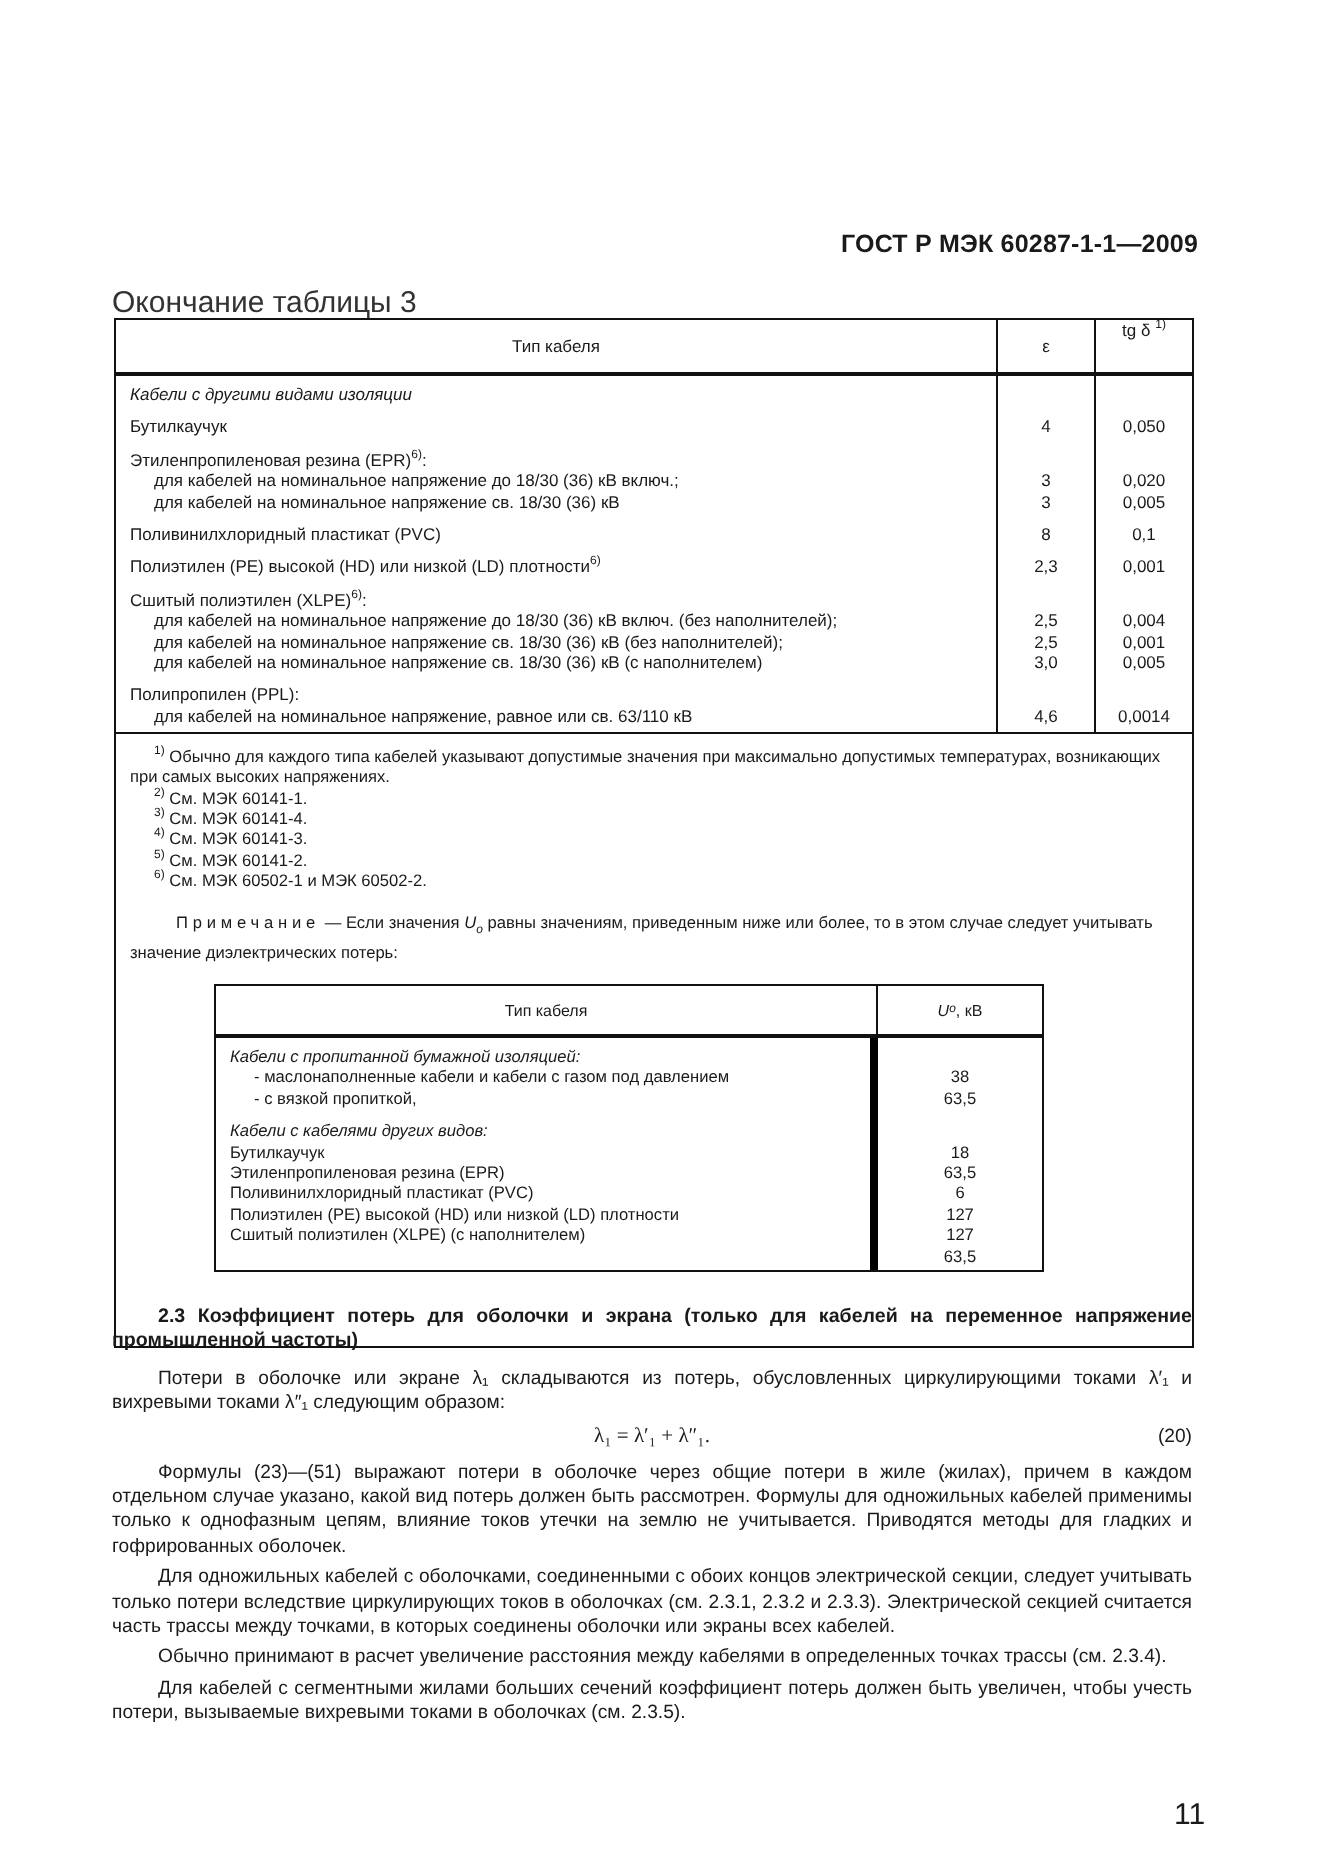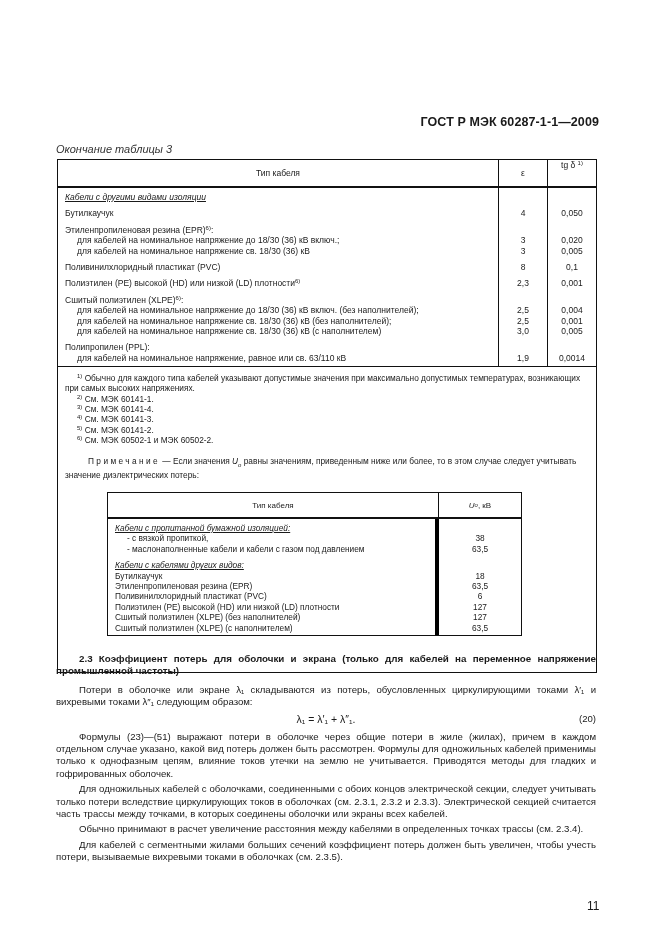--- a/index.html
+++ b/index.html
@@ -1,35 +1,35 @@
 <!DOCTYPE html>
 <html><head>
 <meta charset="utf-8">
 <style>
   html, body { margin: 0; padding: 0; background: #ffffff; }
   body { width: 661px; height: 936px; position: relative; overflow: hidden;
          font-family: "Liberation Sans", sans-serif; color: #1a1a1a; }
   .page { position: absolute; left: 12px; top: 0; width: 661px; height: 776px; margin-top: 48px; }
   .doc-header { position: absolute; right: 74px; top: 67px; font-weight: bold; font-size: 12.5px; letter-spacing: 0.1px; }
-  .table-caption { position: absolute; left: 44px; top: 95px; font-style: italic; font-size: 11px; color: #333; }
+  .table-caption { position: absolute; left: 44px; top: 95px; font-size: 15px; color: #333; }
 
   
   .main-table { position: absolute; left: 45px; top: 111px; width: 540px; border: 1.2px solid #111; box-sizing: border-box; }
   .mt-head { display: flex; height: 26px; border-bottom: 2px solid #111; font-size: 8.5px; }
   .mt-head .c1 { flex: 1; display: flex; align-items: center; justify-content: center; border-right: 1px solid #111; }
   .mt-head .c2 { width: 48px; display: flex; align-items: center; justify-content: center; border-right: 1px solid #111; }
   .mt-head .c3 { width: 48px; display: flex; justify-content: center; }
   .mt-body { display: flex; font-size: 8.5px; line-height: 10.4px; }
   .mt-body .col-type { flex: 1; border-right: 1px solid #111; padding: 4px 0 3px 7px; }
   .mt-body .col-eps { width: 48px; border-right: 1px solid #111; text-align: center; padding: 4px 0 3px 0; }
   .mt-body .col-tg { width: 48px; text-align: center; padding: 4px 0 3px 0; }
   .grp { margin-bottom: 6px; }
   .grp:last-child { margin-bottom: 0; }
   .indent { padding-left: 12px; }
-  .ital { font-style: italic; text-decoration: underline; }
+  .ital { font-style: italic; }
   .line { height: 10.4px; white-space: nowrap; }
   sup { font-size: 6px; vertical-align: top; line-height: 6px; }
 
   .mt-foot { border-top: 1.2px solid #111; font-size: 8.3px; line-height: 10.3px; padding: 6px 6px 14px 7px; }
   .fn { padding-left: 12px; }
   .fn-first { text-indent: 12px; }
   .note { margin-top: 11px; text-indent: 23px; }
   .spaced { letter-spacing: 2.4px; }
 
   
@@ -39,23 +39,23 @@
   .it-head .c2 { width: 82px; display: flex; align-items: center; justify-content: center; }
   .it-body { display: flex; font-size: 8.3px; line-height: 10.4px; }
   .it-body .col-type { flex: 1; border-right: 4px solid #000000; padding: 4px 0 2px 7px; }
   .it-body .col-uo { width: 82px; text-align: center; padding: 4px 0 2px 0; }
 
   
   .section { position: absolute; left: 44px; top: 605px; width: 540px; font-size: 9.6px; line-height: 12.4px; }
   .sec-title { font-weight: bold; text-indent: 23px; text-align: justify; font-size: 9.8px; }
   .para { text-indent: 23px; text-align: justify; margin-top: 3px; }
   .formula-row { position: relative; height: 16px; margin-top: 3px; }
-  .formula { position: absolute; left: 0; right: 0; text-align: center; font-family: Liberation Sans, sans-serif; font-size: 10.5px; top: 1px; }
+  .formula { position: absolute; left: 0; right: 0; text-align: center; font-family: Liberation Serif, serif; font-size: 10.5px; top: 1px; }
   .formula-num { position: absolute; right: 0; top: 1px; text-align: center; }
-  .page-number { position: absolute; left: 575px; top: 851px; font-size: 12px; }
+  .page-number { position: absolute; left: 575px; top: 851px; font-size: 15px; }
 </style>
 </head>
 <body>
 
 <div class="page">
 
   <div class="doc-header">ГОСТ Р МЭК 60287-1-1—2009</div>
   <div class="table-caption">Окончание таблицы 3</div>
 
   <div class="main-table">
@@ -113,21 +113,21 @@
             <div class="line">2,3</div>
           </div>
           <div class="grp">
             <div class="line"></div>
             <div class="line">2,5</div>
             <div class="line">2,5</div>
             <div class="line">3,0</div>
           </div>
           <div class="grp">
             <div class="line"></div>
-            <div class="line">1,9</div>
+            <div class="line">4,6</div>
           </div>
         </div>
       <div class="col-tg" id="mt-col-tg">
           <div class="grp">
             <div class="line"></div>
           </div>
           <div class="grp">
             <div class="line">0,050</div>
           </div>
           <div class="grp">
@@ -173,30 +173,29 @@
       <div class="c2">
           <i>U</i>
           <sub style="font-size:6px;font-style:italic">o</sub>
           <span>, кВ</span>
         </div>
     </div>
     <div class="it-body">
       <div class="col-type" id="it-col-type">
           <div class="grp">
             <div class="line ital">Кабели с пропитанной бумажной изоляцией:</div>
+            <div class="line indent">- маслонаполненные кабели и кабели с газом под давлением</div>
             <div class="line indent">- с вязкой пропиткой,</div>
-            <div class="line indent">- маслонаполненные кабели и кабели с газом под давлением</div>
           </div>
           <div class="grp">
             <div class="line ital">Кабели с кабелями других видов:</div>
             <div class="line">Бутилкаучук</div>
             <div class="line">Этиленпропиленовая резина (EPR)</div>
             <div class="line">Поливинилхлоридный пластикат (PVC)</div>
             <div class="line">Полиэтилен (PE) высокой (HD) или низкой (LD) плотности</div>
-            <div class="line">Сшитый полиэтилен (XLPE) (без наполнителей)</div>
             <div class="line">Сшитый полиэтилен (XLPE) (с наполнителем)</div>
           </div>
         </div>
       <div class="col-uo" id="it-col-uo">
           <div class="grp">
             <div class="line"></div>
             <div class="line">38</div>
             <div class="line">63,5</div>
           </div>
           <div class="grp">

